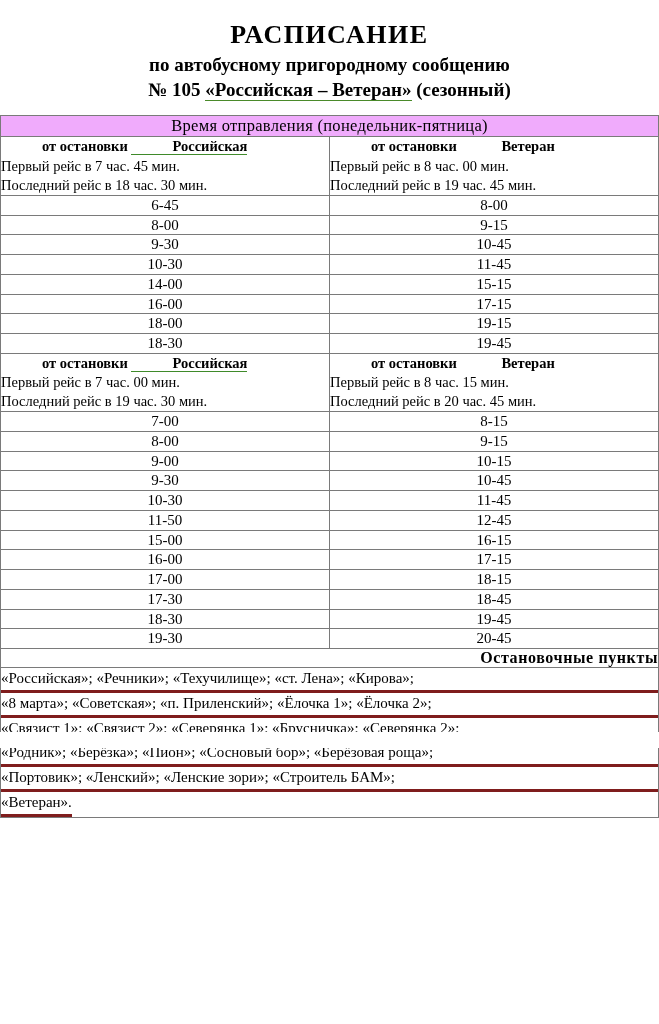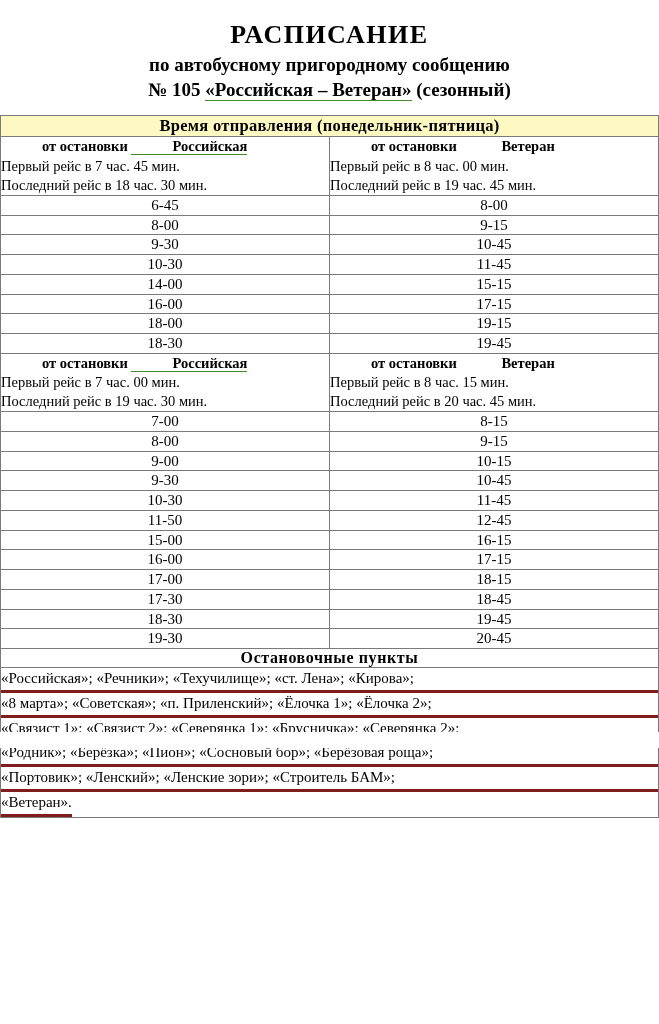--- a/index.html
+++ b/index.html
@@ -53,23 +53,23 @@
     border-collapse: collapse;
     table-layout: fixed;
     margin-top: 14px;
   }
   .sched td, .sched th {
     border: 1px solid #7a7a7a;
     padding: 0;
     vertical-align: top;
   }
   .band {
-    background: #fef9c3;
+    background: #f0abfc;
     text-align: center;
-    font-weight: bold;
+    font-weight: normal;
     font-size: 16.5px;
     padding: 5px 0 5px 0;
     letter-spacing: 0.3px;
   }
   .hdr-cell {
     padding: 4px 6px 5px 6px;
     font-size: 14.5px;
     line-height: 1.32;
   }
   .hdr-cell .bold {
@@ -83,21 +83,21 @@
     text-align: center;
     font-size: 15px;
     padding: 1px 0 2px 0;
     line-height: 1.25;
   }
   .col-left { width: 50%; }
   .col-right { width: 50%; }
 
   
   .stops-head {
-    text-align: center;
+    text-align: right;
     font-weight: bold;
     font-size: 16px;
     padding: 7px 0 6px 0;
     letter-spacing: 0.6px;
   }
   .stops-body {
     padding: 2px 6px 6px 6px;
     font-size: 15px;
     line-height: 1.45;
     text-align: justify;

